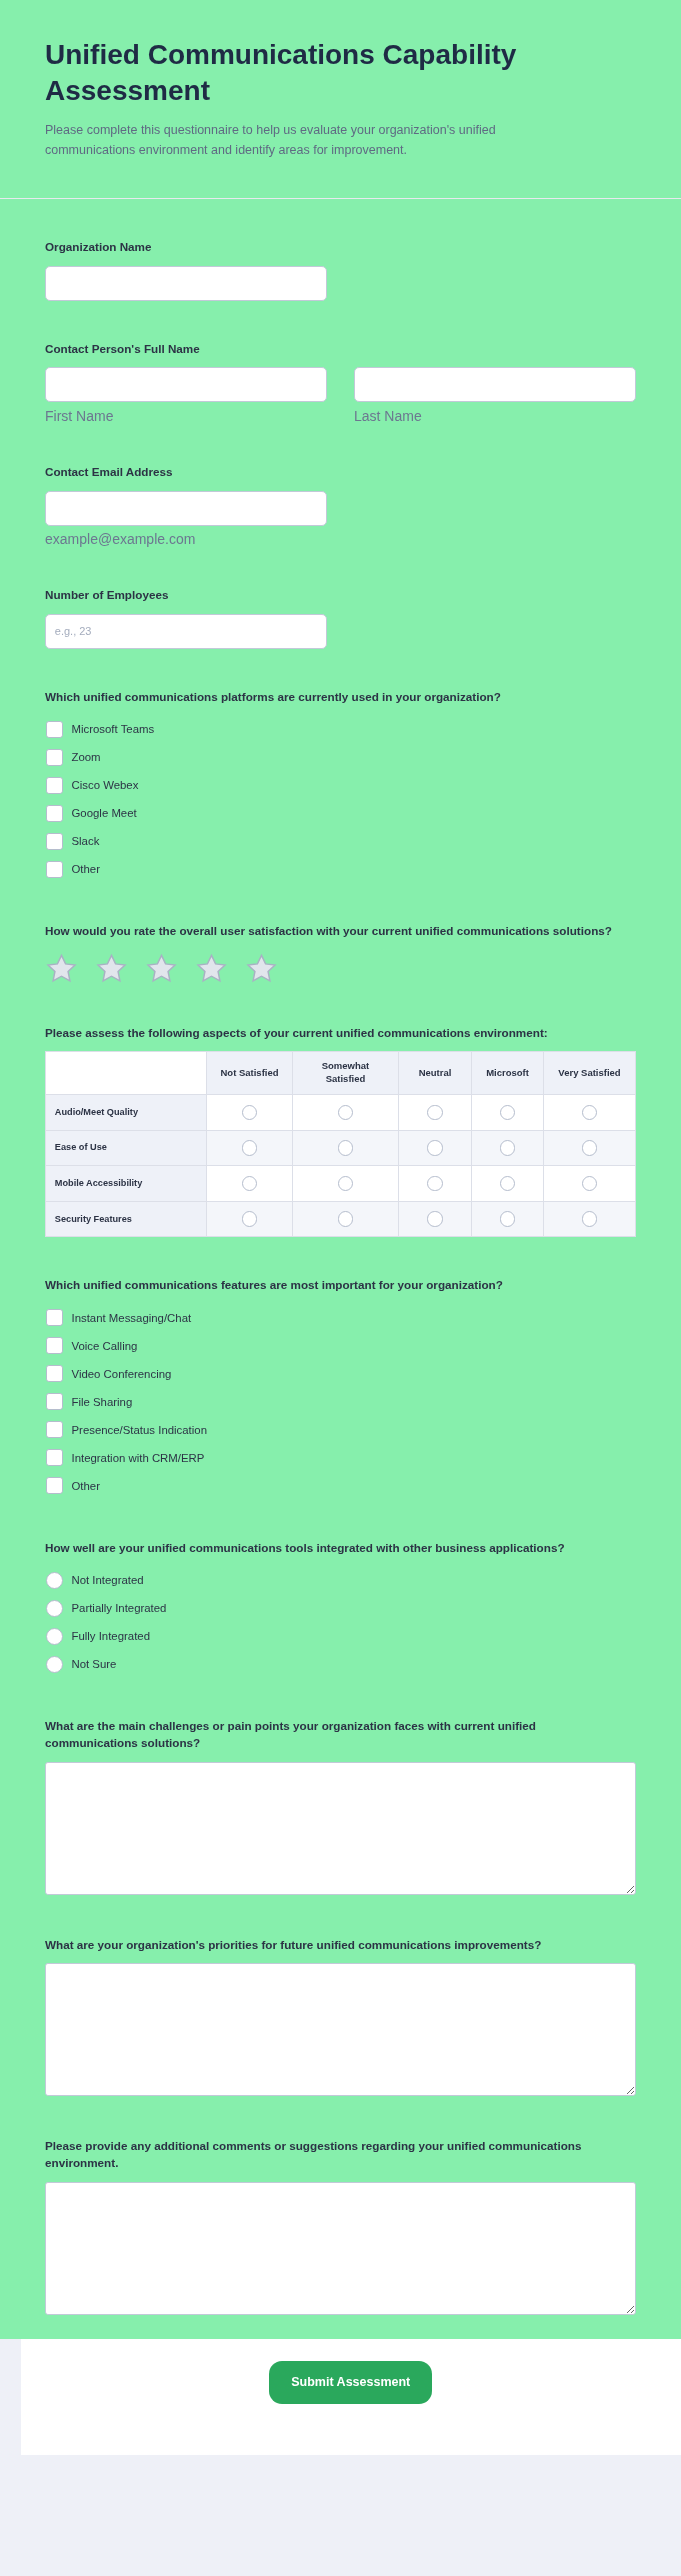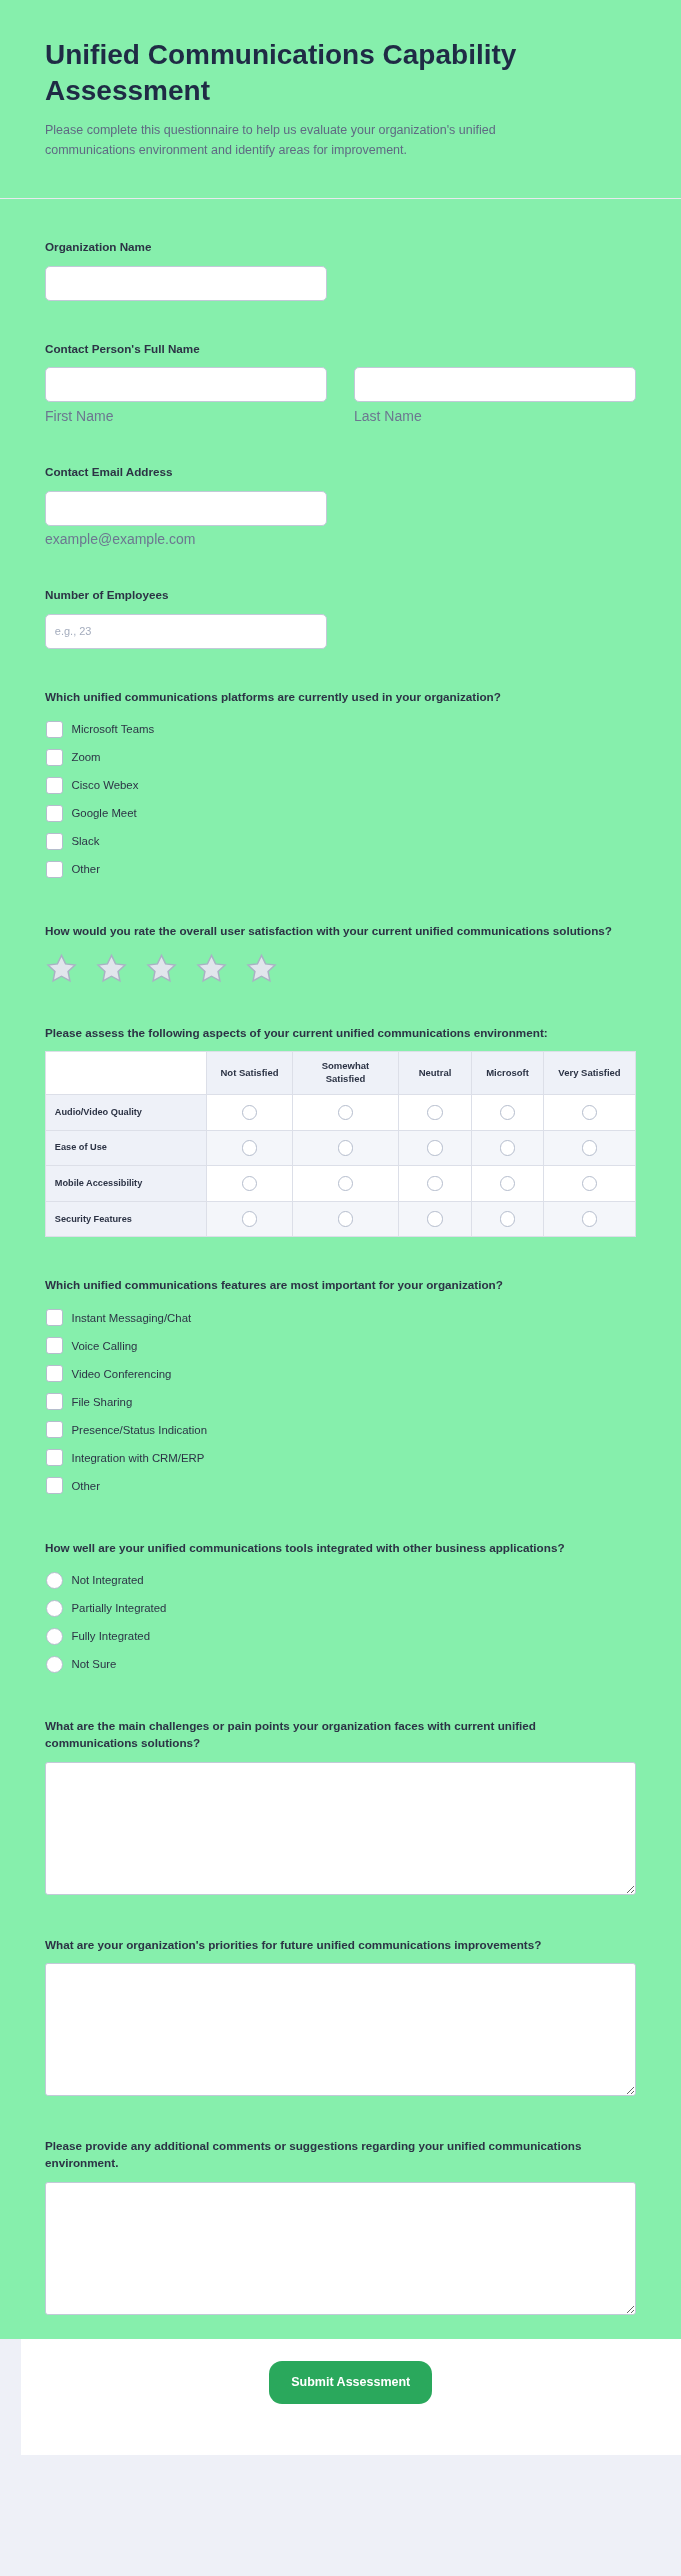--- a/index.html
+++ b/index.html
@@ -276,21 +276,21 @@
               <th class="corner"></th>
               <th>Not Satisfied</th>
               <th>Somewhat Satisfied</th>
               <th>Neutral</th>
               <th>Microsoft</th>
               <th>Very Satisfied</th>
             </tr>
           </thead>
           <tbody>
             <tr>
-              <th>Audio/Video Quality</th>
+              <th>Audio/Meet Quality</th>
               <td><input type="radio" name="matrix-row-0" class="mradio" style=""></td>
               <td><input type="radio" name="matrix-row-0" class="mradio" style=""></td>
               <td><input type="radio" name="matrix-row-0" class="mradio" style=""></td>
               <td><input type="radio" name="matrix-row-0" class="mradio" style=""></td>
               <td><input type="radio" name="matrix-row-0" class="mradio" style=""></td>
             </tr>
             <tr>
               <th>Ease of Use</th>
               <td><input type="radio" name="matrix-row-1" class="mradio" style=""></td>
               <td><input type="radio" name="matrix-row-1" class="mradio" style=""></td>

